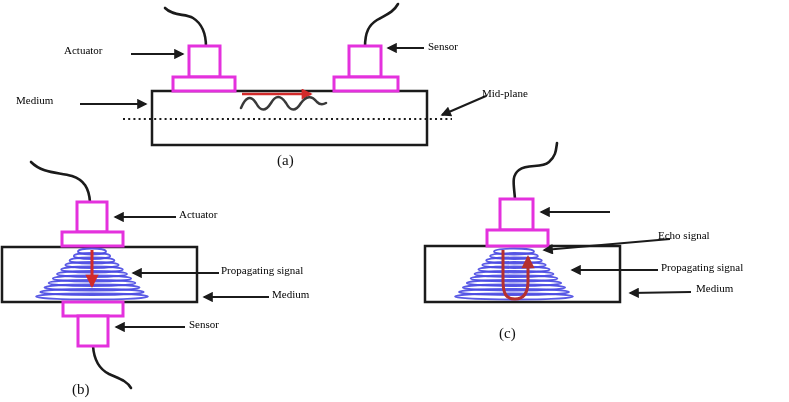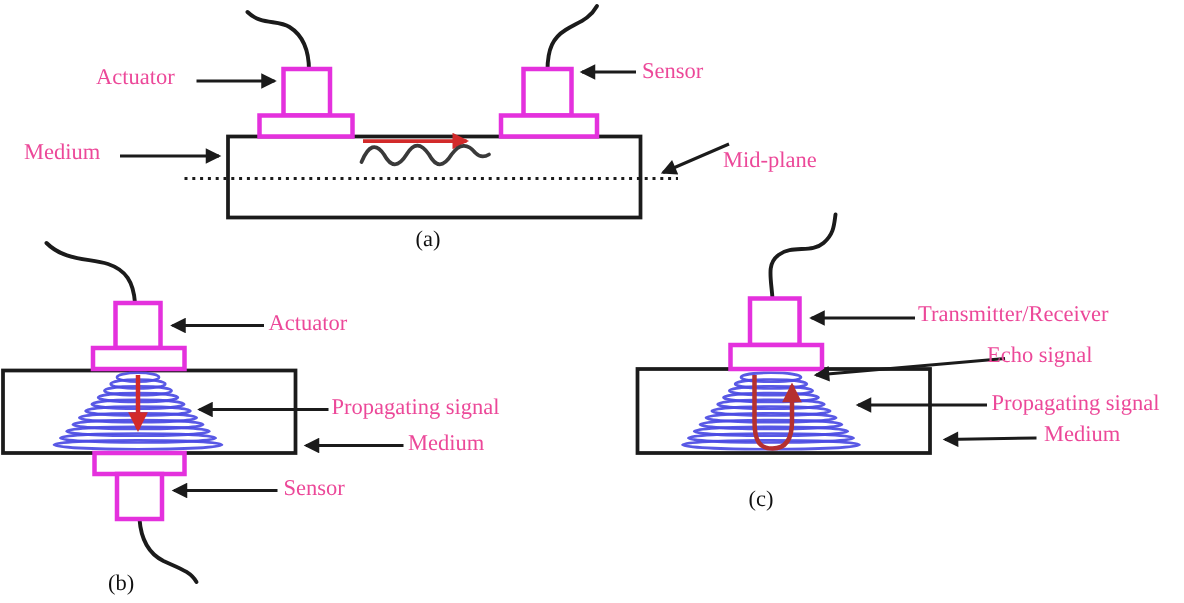--- a/index.html
+++ b/index.html
@@ -6,23 +6,23 @@
   #figure{
     position:relative;
     width:789px;height:402px;
     background:#fff;
     font-family:"Liberation Serif", serif;
     overflow:hidden;
   }
   #drawing{position:absolute;left:0;top:0;}
   .lbl{
     position:absolute;
-    font-size:15px;
+    font-size:11px;
     line-height:1.05;
-    color:#ec4899;
+    color:#000000;
     white-space:nowrap;
   }
   .cap{
     position:absolute;
     font-size:15px;
     color:#111;
     white-space:nowrap;
   }
   .ink-line{stroke:var(--ink);stroke-width:2;fill:none;}
   .box{stroke:var(--ink);stroke-width:2.5;fill:#fff;}
@@ -140,28 +140,27 @@
       <line class="ink-line" x1="610" y1="212" x2="541" y2="212" marker-end="url(#ah-ink)"></line>
       <line class="ink-line" x1="670" y1="239" x2="544" y2="250" marker-end="url(#ah-ink)"></line>
       <line class="ink-line" x1="658" y1="270" x2="572" y2="270" marker-end="url(#ah-ink)"></line>
       <line class="ink-line" x1="691" y1="292" x2="630" y2="293" marker-end="url(#ah-ink)"></line>
     </g>
   </svg>
 
   <div class="lbl" style="left:64px;top:45px">Actuator</div>
   <div class="lbl" style="left:428px;top:41px">Sensor</div>
   <div class="lbl" style="left:16px;top:95px">Medium</div>
-  <div class="lbl" style="left:482px;top:100px">Mid-plane</div>
+  <div class="lbl" style="left:482px;top:88px">Mid-plane</div>
   <div class="cap" style="left:277px;top:152px">(a)</div>
 
   <div class="lbl" style="left:179px;top:209px">Actuator</div>
   <div class="lbl" style="left:221px;top:265px">Propagating signal</div>
   <div class="lbl" style="left:272px;top:289px">Medium</div>
   <div class="lbl" style="left:189px;top:319px">Sensor</div>
   <div class="cap" style="left:72px;top:381px">(b)</div>
 
-  <div class="lbl" style="left:612px;top:203px">Transmitter/Receiver</div>
   <div class="lbl" style="left:658px;top:230px">Echo signal</div>
   <div class="lbl" style="left:661px;top:262px">Propagating signal</div>
   <div class="lbl" style="left:696px;top:283px">Medium</div>
   <div class="cap" style="left:499px;top:325px">(c)</div>
 
 </div>
 
 </body></html>

